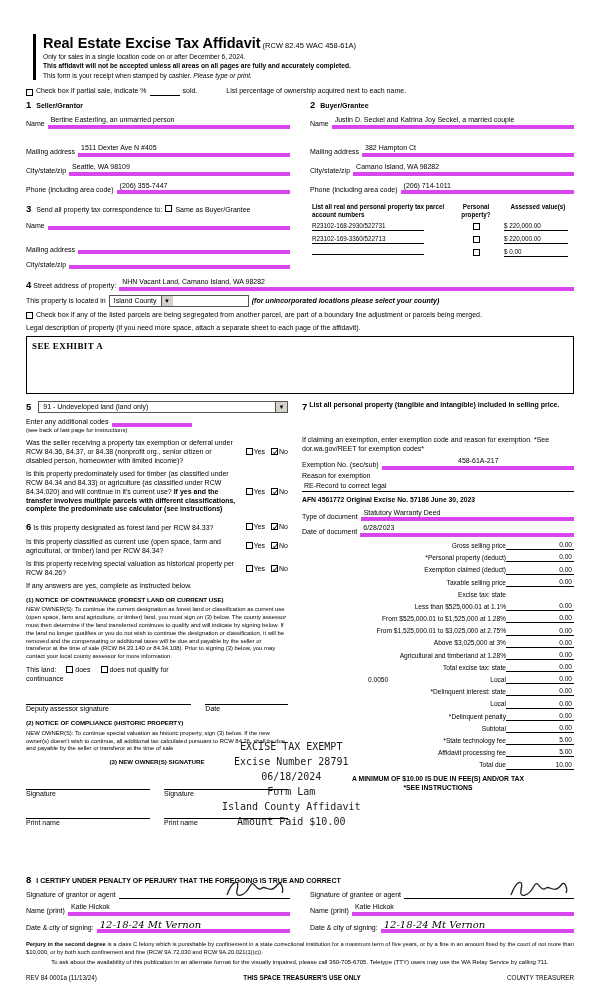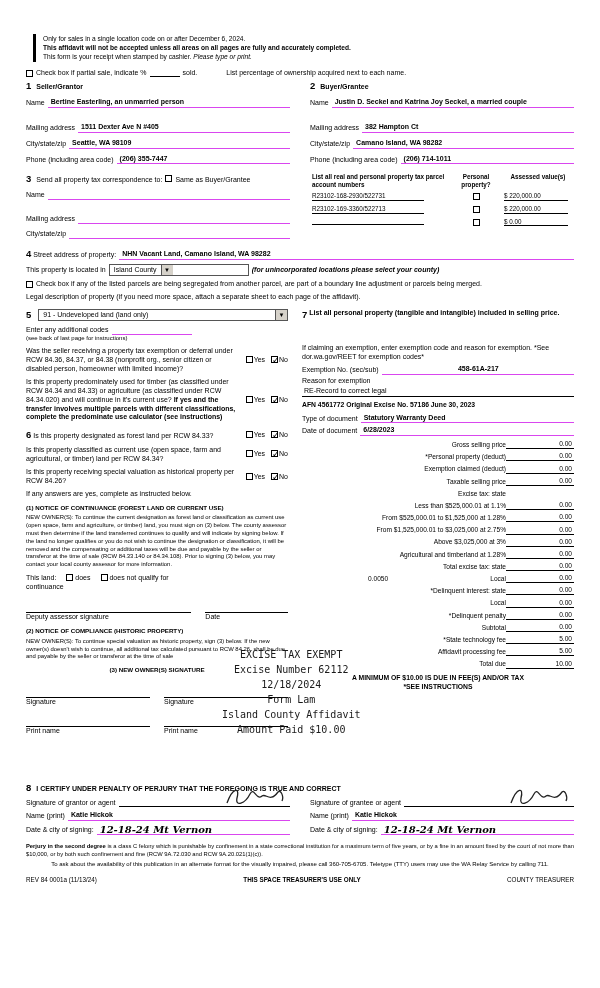--- a/index.html
+++ b/index.html
@@ -21,21 +21,21 @@
   .formno { font-weight:bold; font-size:10.5px; margin-top:7px; }
   .hdiv { width:3px; background:#000; margin:0 7px; }
   .hright { flex:1; }
   .title { font-size:14.5px; font-weight:bold; }
   .rcw { font-size:7.5px; }
   .note { font-size:6.6px; margin-top:1px; }
 
   
   .frow { display:flex; align-items:flex-end; margin-top:6px; }
   .frow .lbl { white-space:nowrap; margin-right:3px; }
-  .frow .val { flex:1; border-bottom:1px solid #d946ef; min-height:9px; padding:0 2px 0 3px;font-weight:bold; }
+  .frow .val { flex:1; border-bottom:4px solid #d946ef; min-height:9px; padding:0 2px 0 3px; }
   .sechead { display:flex; align-items:baseline; gap:3px; }
   .secnum { font-weight:bold; font-size:9.5px; margin-right:2px; }
   .cb { display:inline-block; width:7px; height:7px; border:1px solid #000; line-height:6px; text-align:center; font-size:9px; vertical-align:-1px; overflow:visible; background:#fff; }
   .blank { display:inline-block; border-bottom:1px solid #000; height:8px; }
   .w30 { width:30px; }
   .cols2 { display:flex; gap:20px; }
   .col { flex:1; min-width:0; }
 
   
   .partial-row { display:flex; align-items:flex-end; gap:3px; margin-bottom:3px; }
@@ -107,20 +107,21 @@
   .revrow .mid { flex:1; text-align:center; font-weight:bold; }
 </style>
 </head>
 <body>
 
 <div class="page">
 
   <div class="header">
     <div class="hdiv"></div>
     <div class="hright">
+      <div><span class="title">Real Estate Excise Tax Affidavit</span> <span class="rcw">(RCW 82.45 WAC 458-61A)</span></div>
       <div class="note">Only for sales in a single location code on or after December 6, 2024.</div>
       <div class="note b">This affidavit will not be accepted unless all areas on all pages are fully and accurately completed.</div>
       <div class="note"><span>This form is your receipt when stamped by cashier.</span> <span class="i">Please type or print.</span></div>
     </div>
   </div>
 
   <div class="partial-row">
     <span class="cb"></span>
     <span>Check box if partial sale, indicate %</span>
     <span class="blank w30"></span>
@@ -244,20 +245,23 @@
       <span class="b i">(for unincorporated locations please select your county)</span>
     </div>
     <div class="row">
       <span class="cb"></span>
       <span style="flex:1">Check box if any of the listed parcels are being segregated from another parcel, are part of a boundary line adjustment or parcels being merged.</span>
     </div>
     <div class="row">
         <span>Legal description of property (if you need more space, attach a separate sheet to each page of the affidavit).</span>
       </div>
   </div>
+  <div class="legalbox">
+    <span class="exhibit">SEE EXHIBIT A</span>
+  </div>
 
   <div class="main">
     <div class="lcol">
       <div class="s5head">
         <span class="secnum">5</span>
         <span class="combo" style="flex:1">
           <span class="ctext" style="flex:1">91 - Undeveloped land (land only)</span>
           <span class="carrow">▼</span>
         </span>
       </div>
@@ -467,22 +471,22 @@
             <span class="mval">10.00</span>
           </div>
       </div>
 
       <div class="minline">A MINIMUM OF $10.00 IS DUE IN FEE(S) AND/OR TAX</div>
       <div class="minline" style="margin-top:1px">*SEE INSTRUCTIONS</div>
     </div>
 
     <div class="stamp">
       <div>EXCISE TAX EXEMPT</div>
-      <div>Excise Number 62112</div>
-      <div>12/18/2024</div>
+      <div>Excise Number 28791</div>
+      <div>06/18/2024</div>
       <div>Form Lam</div>
       <div>Island County Affidavit</div>
       <div>Amount Paid $10.00</div>
     </div>
   </div>
 
   <div class="sec8">
     <div class="sechead">
       <span class="secnum">8</span>
       <span class="b">I CERTIFY UNDER PENALTY OF PERJURY THAT THE FOREGOING IS TRUE AND CORRECT</span>

